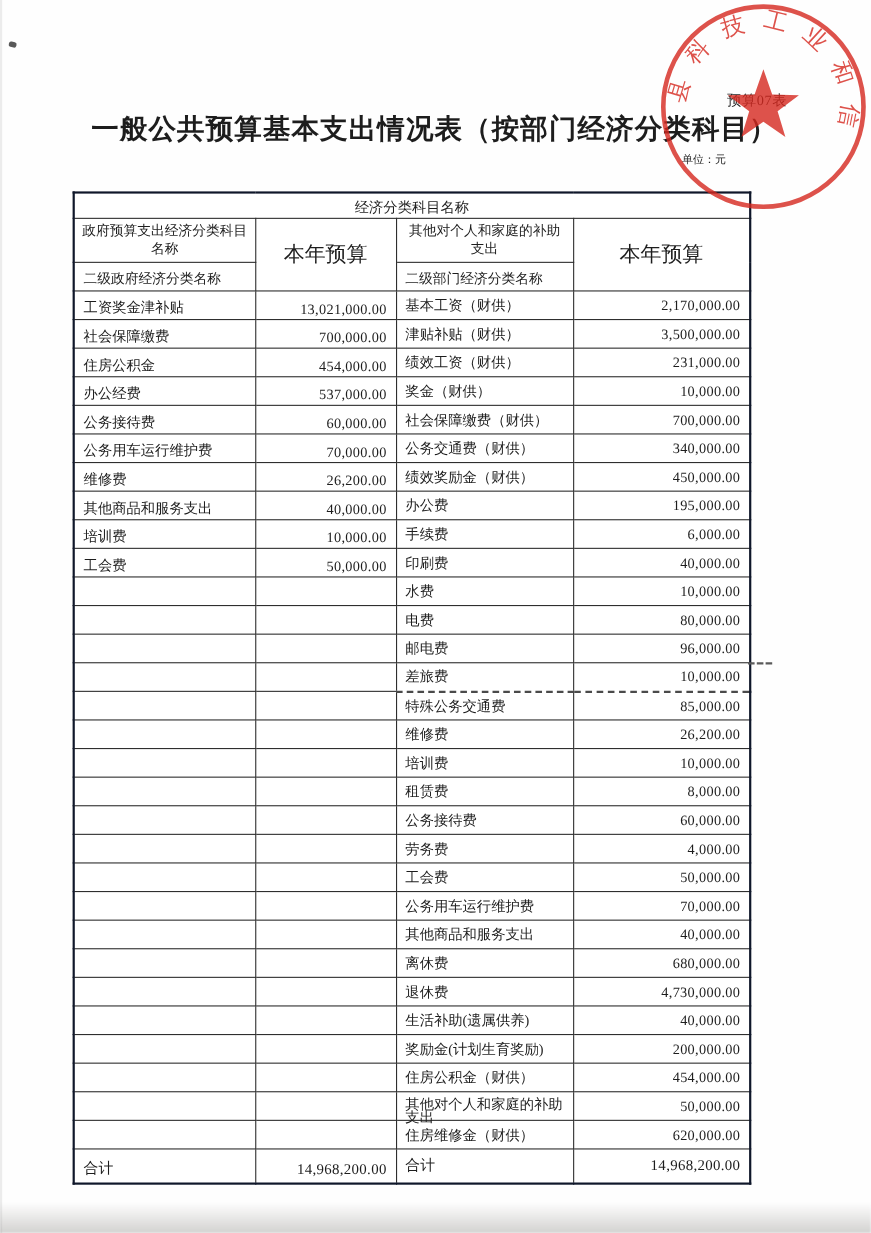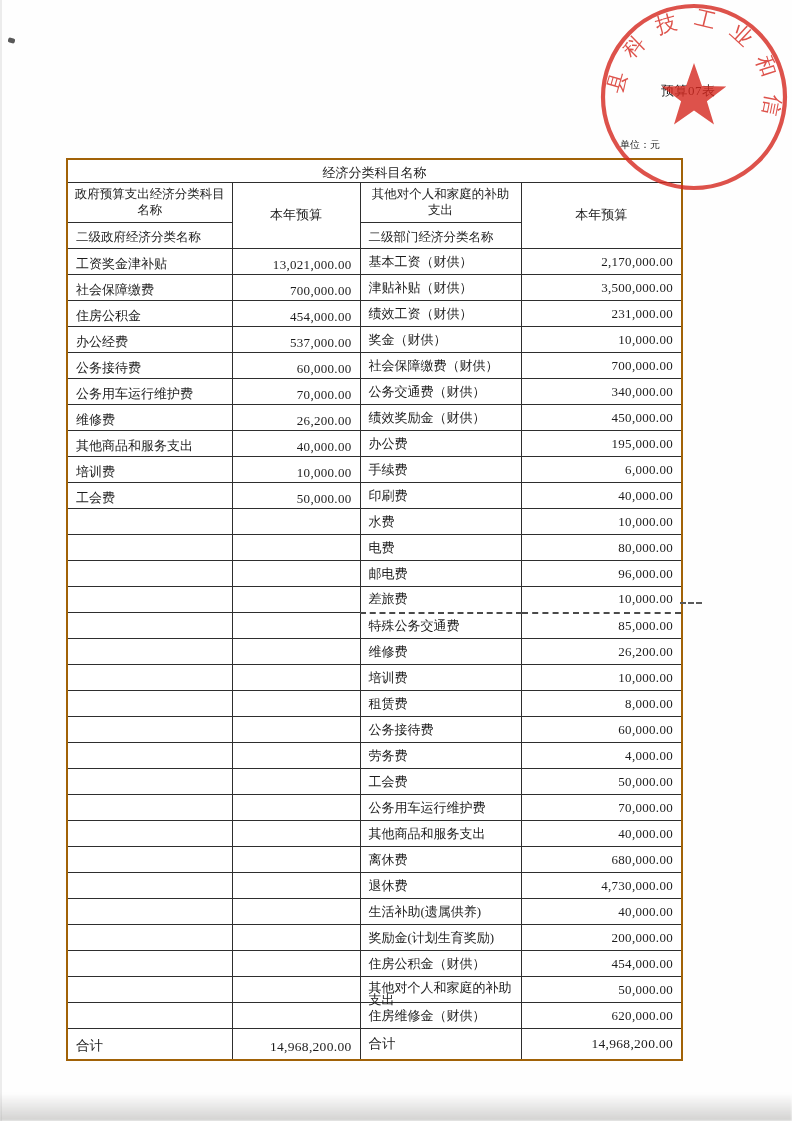--- a/index.html
+++ b/index.html
@@ -16,31 +16,31 @@
   .edge-bottom { position:absolute; left:0; bottom:0; width:100%; height:28px;
     background:linear-gradient(to bottom, rgba(120,118,115,0) 0%, rgba(110,108,104,0.30) 100%);
     filter:blur(1px); }
 
   .form-label { position:absolute; left:617px; top:82px; font-size:13px; letter-spacing:.5px;margin-left:44px; }
   .page-title { position:absolute; left:83px; top:100px; font-size:25px; font-weight:bold;
     letter-spacing:1px; white-space:nowrap; }
   .unit-label { position:absolute; left:620px; top:138px; font-size:10px; }
 
   table.tbl {
-    position:absolute; left:66px; top:158px; width:615px;
+    position:absolute; left:66px; top:174px; width:615px;
     border-collapse:collapse; table-layout:fixed;
-    border:2px solid #a16207; background:#fff;
+    border:2px solid #0f172a; background:#fff;
   }
   .tbl th, .tbl td { border:1px solid #2e2e2e; overflow:visible; }
   .tbl th { font-weight:normal; font-size:12.5px; text-align:center; padding:1px 6px; line-height:1.25; }
   tr.h-span th { height:20px; font-size:13px; vertical-align:bottom; padding-bottom:1px; }
   tr.h-main th { height:37px; vertical-align:middle; }
   tr.h-sub th { height:23px; }
   th.sub-label { text-align:left; vertical-align:bottom; padding:0 4px 2px 8px; font-size:12.5px; white-space:nowrap; }
-  th.budget-head { font-size:13px; }
+  th.budget-head { font-size:19px; }
 
   tbody tr { height:26px; }
   td.c-label { text-align:left; font-size:13px; padding:0 4px 0 8px; }
   td.c-value { text-align:right; font-size:13px; padding:0 8px 0 2px; letter-spacing:.3px; white-space:nowrap; }
   td.gov { vertical-align:bottom; padding-bottom:1px; }
   td.dept { vertical-align:middle; }
   td.c-label .lbl { line-height:normal; }
   td.c-label .lbl.wrap { height:16px; line-height:12.5px; overflow:visible; position:relative; z-index:3; }
   td.dashed { border-top:2px dashed #4a4a4a;margin-top:28px; }
   .dash-ext { position:absolute; left:680px; top:602px; width:22px; height:0;
@@ -53,20 +53,21 @@
 </style>
 </head>
 <body>
 
 <div class="page">
 
   <div class="speck"></div>
   <div class="edge-left"></div>
 
   <div class="form-label">预算07表</div>
+  <div class="page-title">一般公共预算基本支出情况表（按部门经济分类科目）</div>
   <div class="unit-label">单位：元</div>
 
   <table class="tbl">
     <colgroup>
       <col style="width:165px">
         <col style="width:128px">
         <col style="width:161px">
         <col style="width:161px">
     </colgroup>
     <thead>

